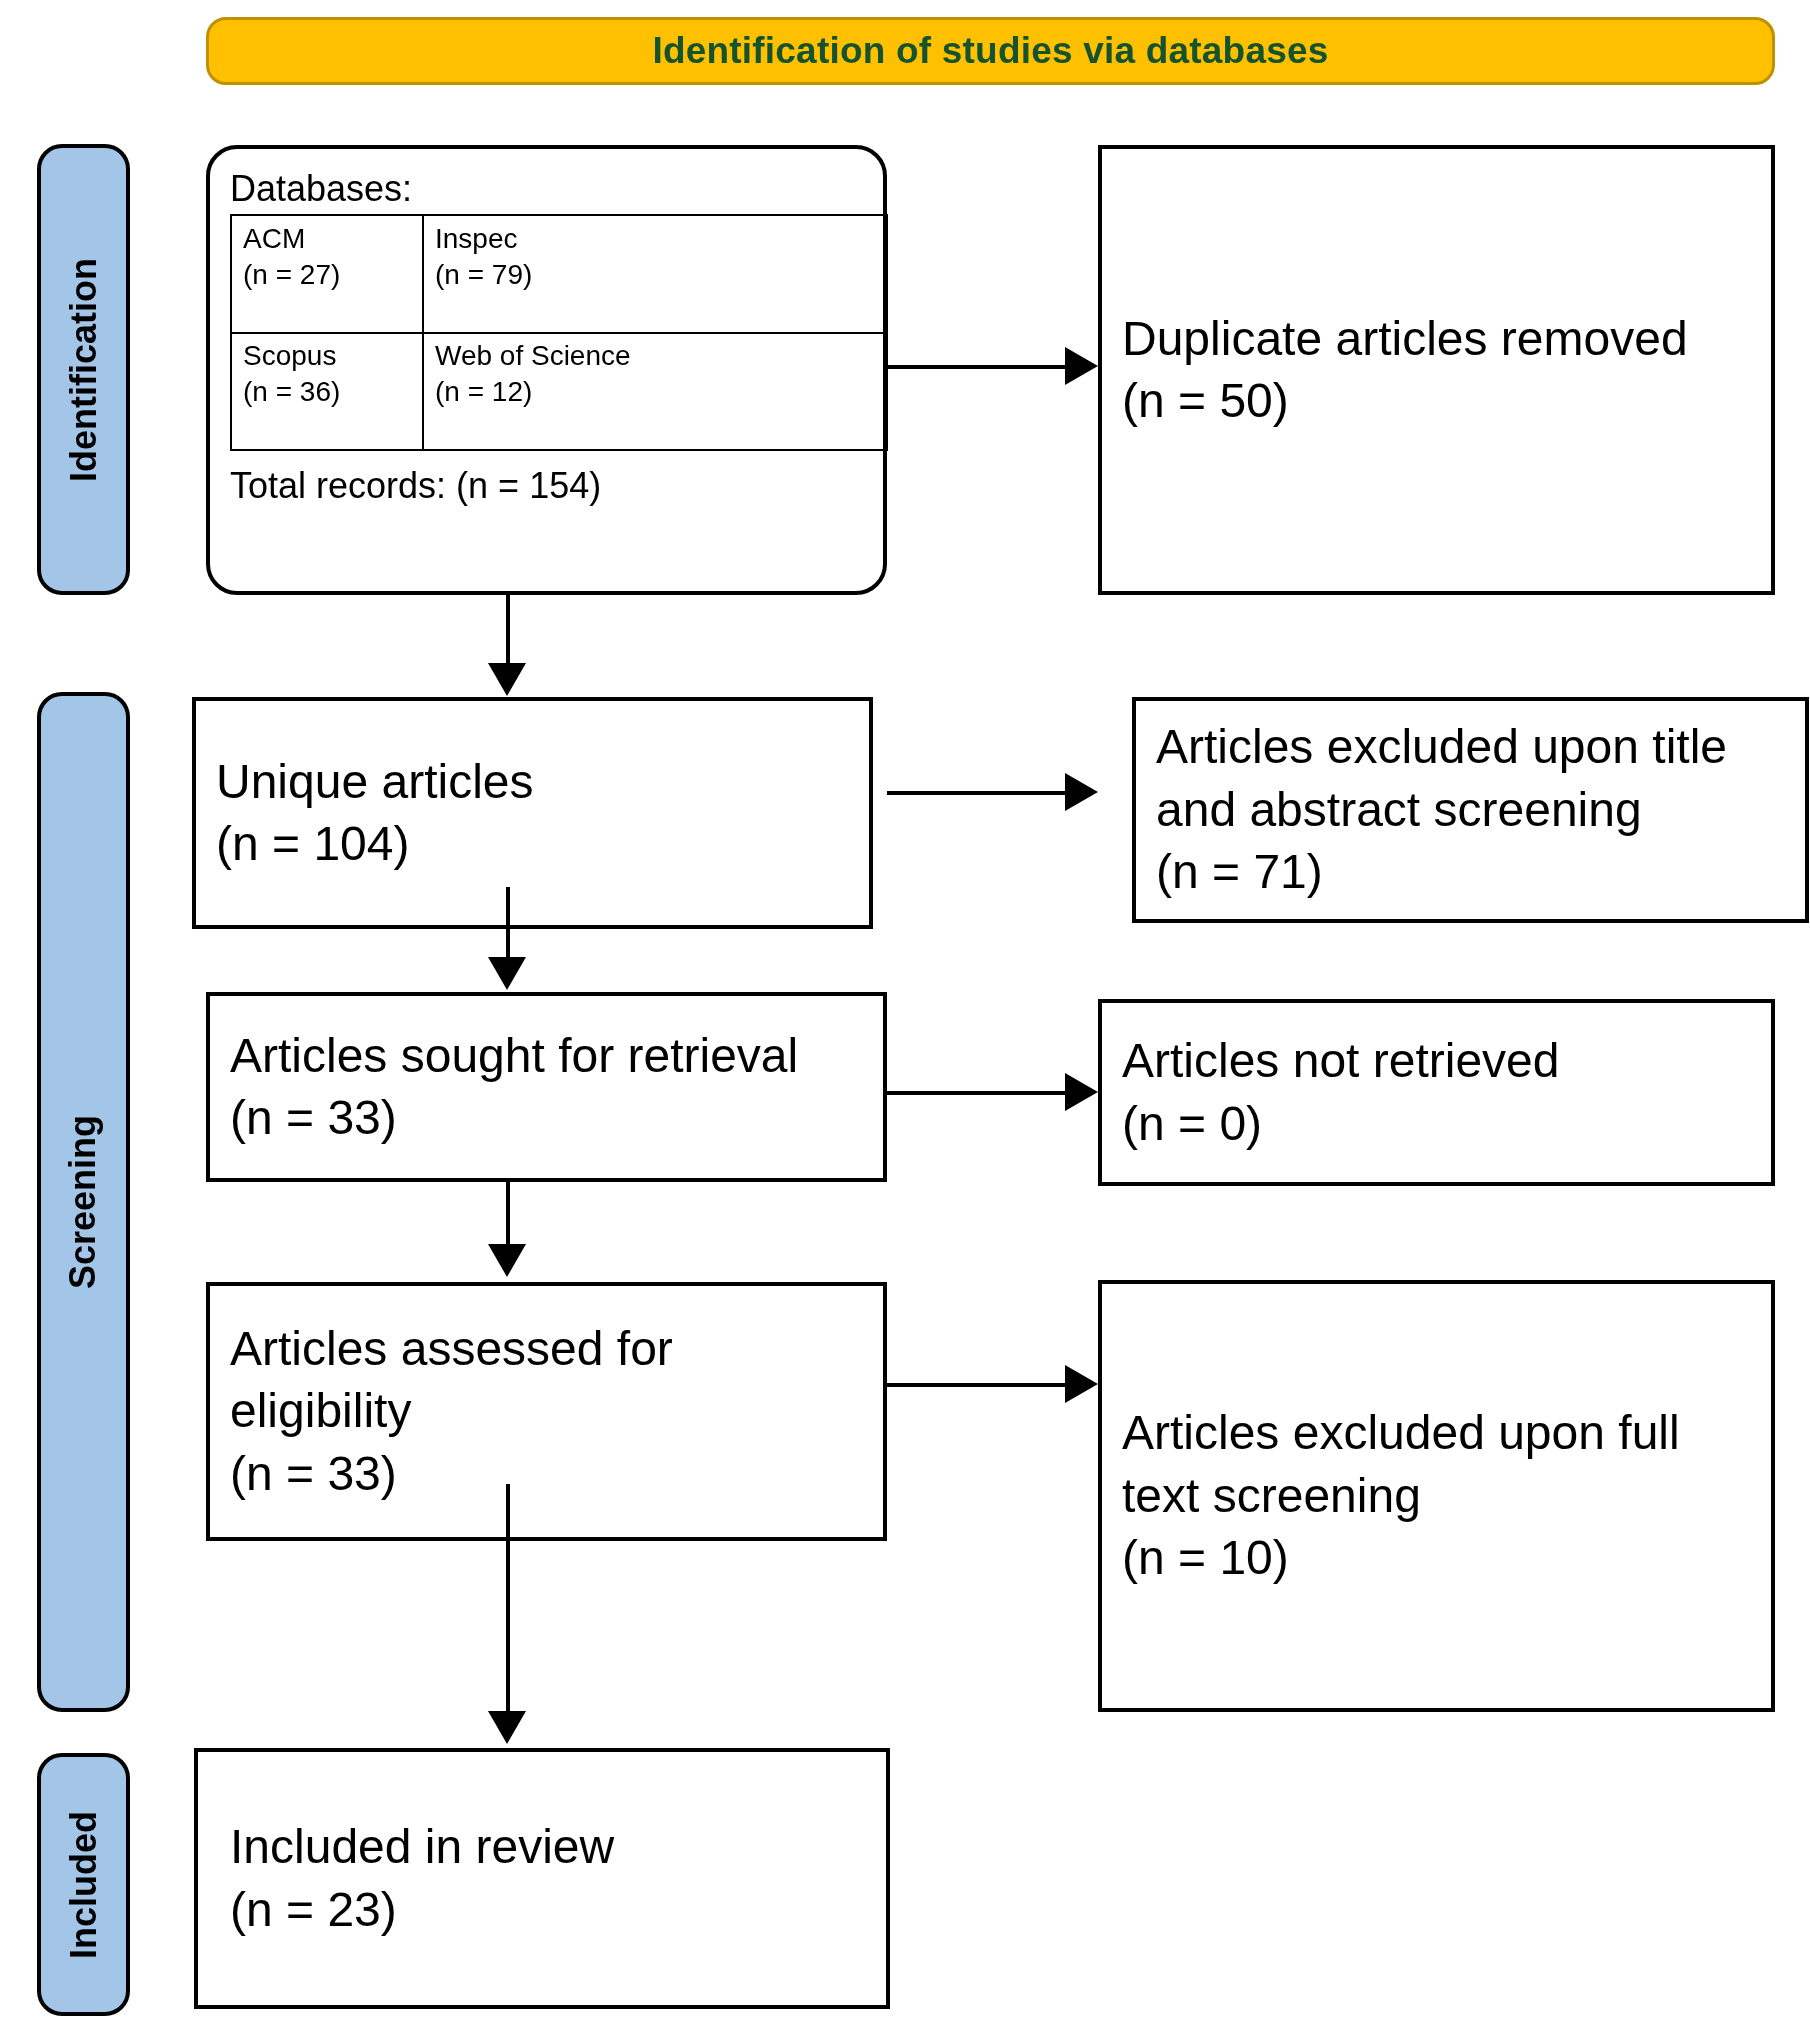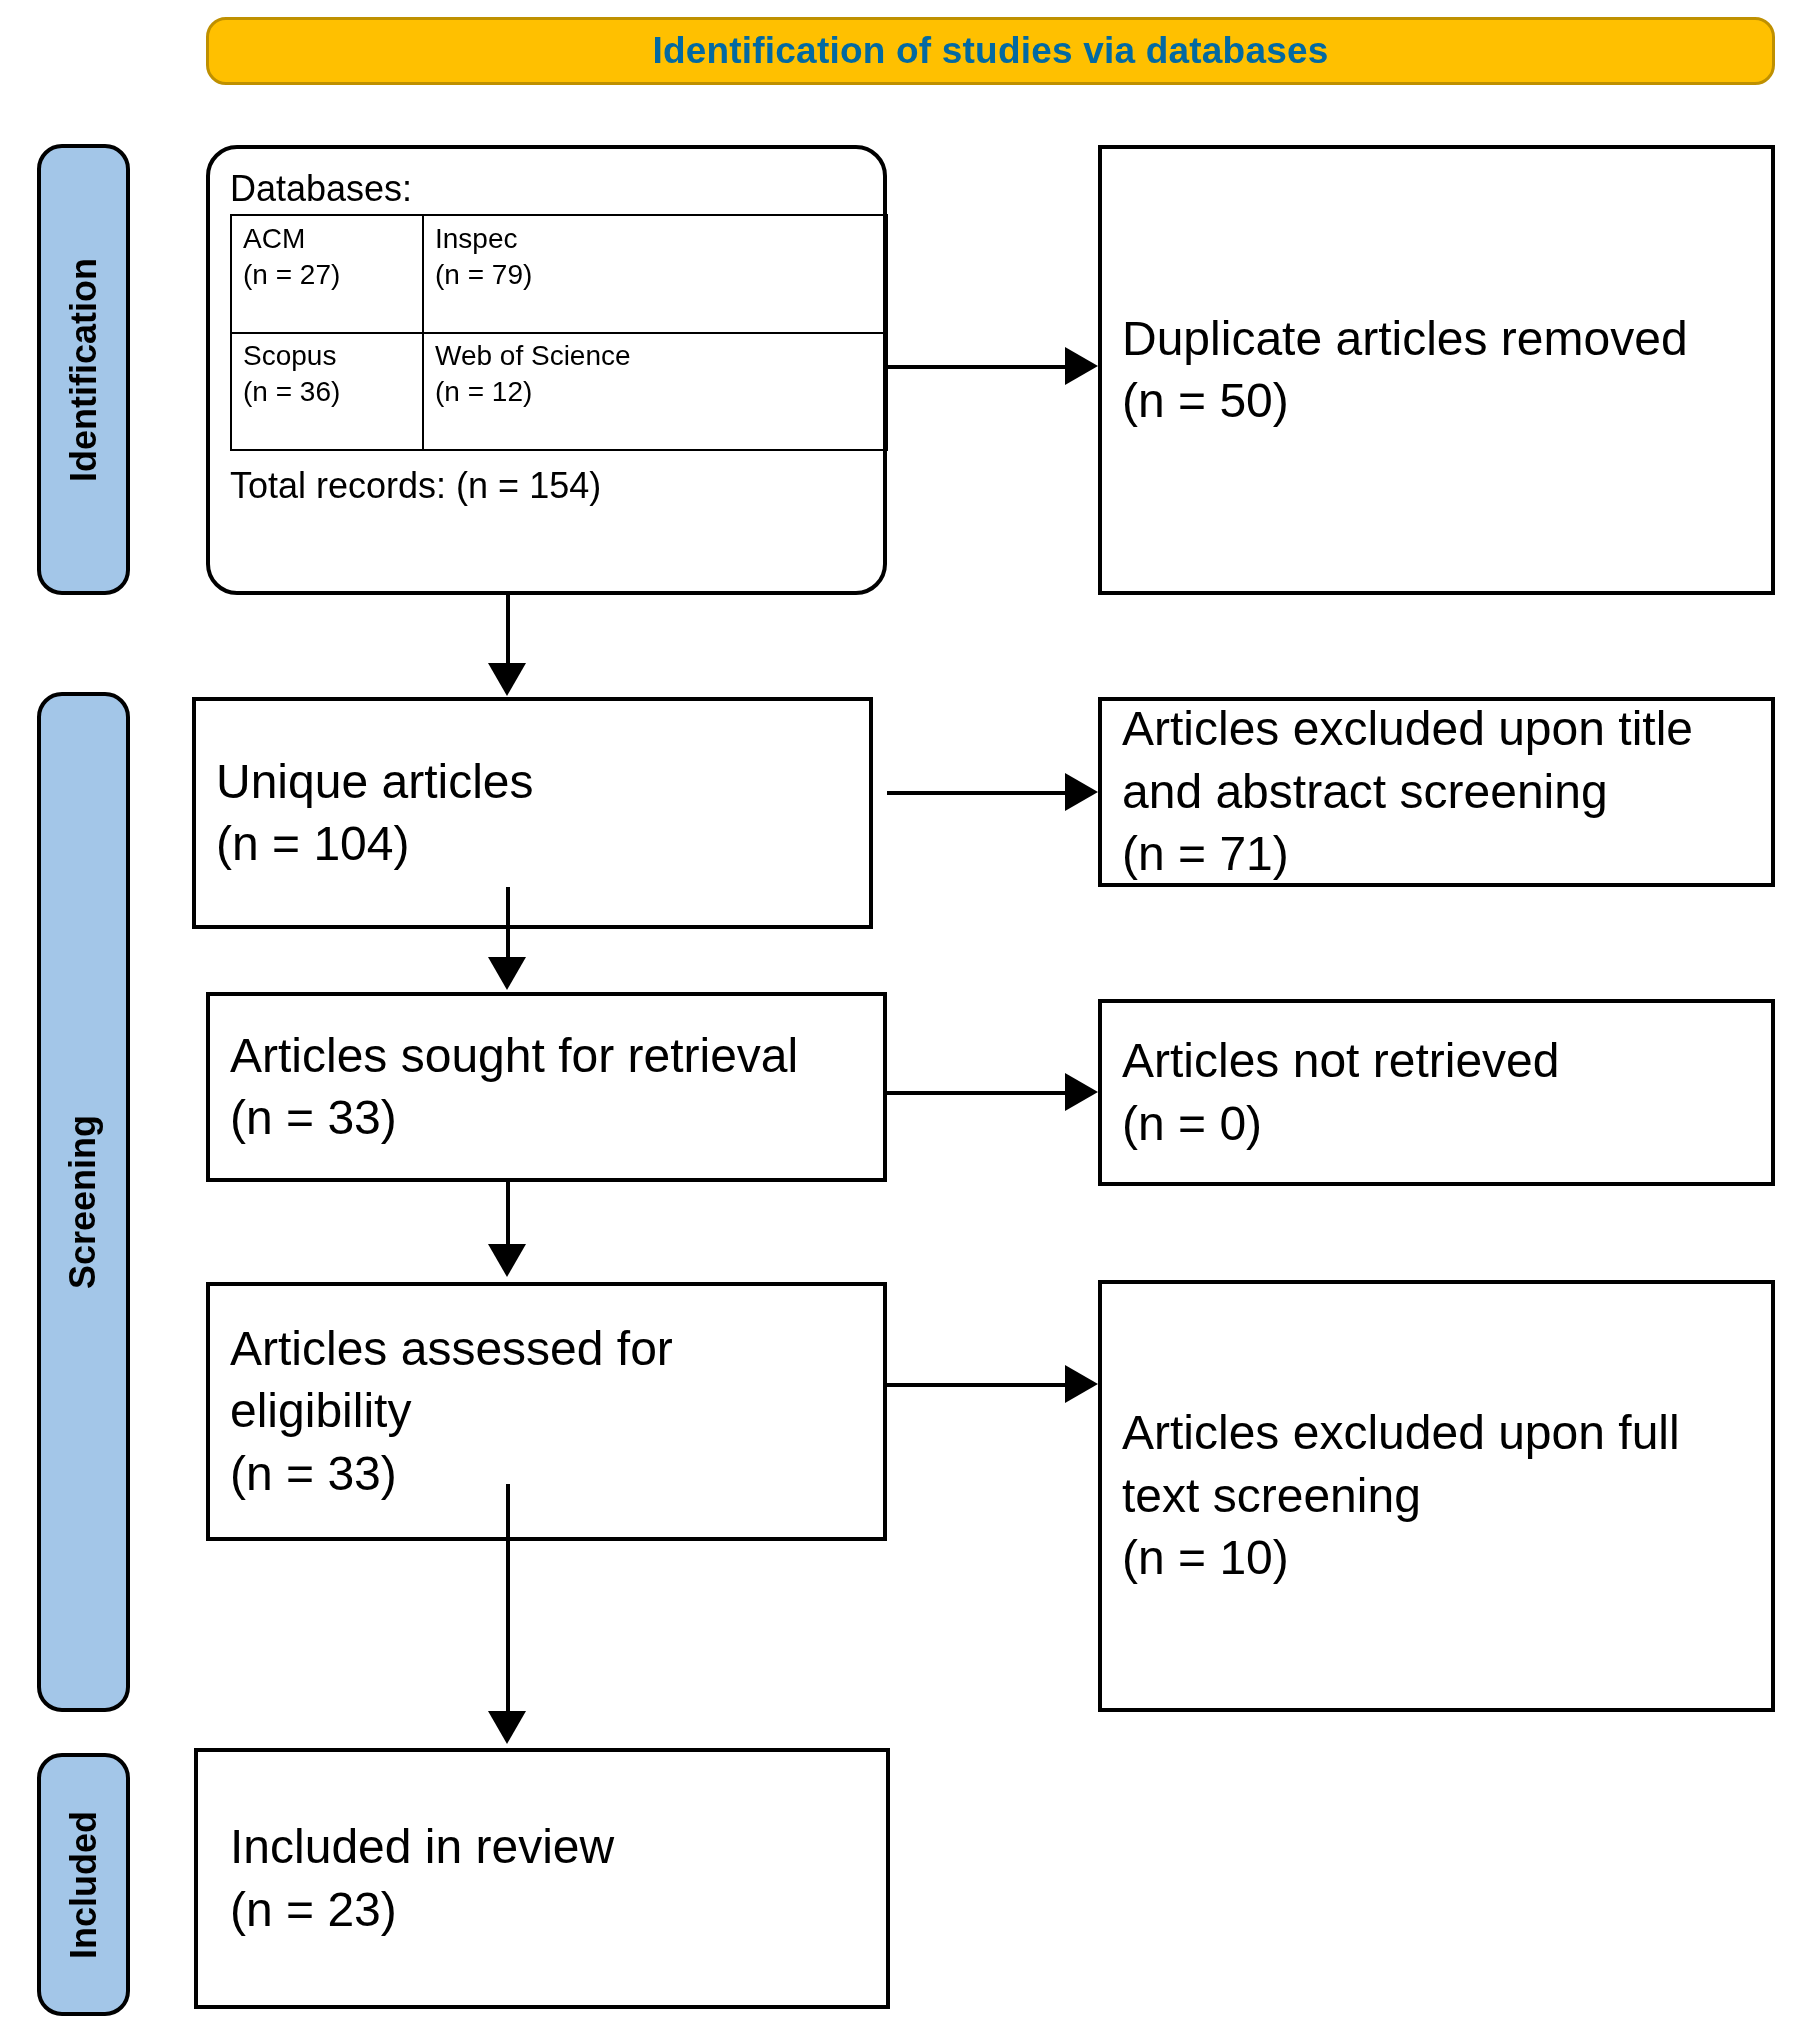--- a/index.html
+++ b/index.html
@@ -25,21 +25,21 @@
     box-sizing: border-box;
     background: #FFC000;
     border: 3.1px solid #BF9000;
     border-radius: 20px;
     display: flex;
     align-items: center;
     justify-content: center;
     font-weight: bold;
     font-size: 37px;
     letter-spacing: 0.2px;
-    color: #0369a1;
+    color: #14532d;
   }
 
   
   .phase-tab {
     position: absolute;
     box-sizing: border-box;
     background: #A3C6E8;
     border: 4.7px solid #000000;
     border-radius: 25px;
     display: flex;
@@ -180,21 +180,21 @@
   <div class="flow-box" style="left:1098px; top:145px; width:677px; height:450px;">
     <div class="body">Duplicate articles removed
 (n = 50)</div>
   </div>
 
   <div class="flow-box" style="left:192px; top:697px; width:681px; height:232px;">
     <div class="body">Unique articles
 (n = 104)</div>
   </div>
 
-  <div class="flow-box" style="left:1098px; top:697px; width:677px; height:190px;">
+  <div class="flow-box" style="left:1132px; top:697px; width:677px; height:226px;">
     <div class="body">Articles excluded upon title and abstract screening
 (n = 71)</div>
   </div>
 
   <div class="flow-box" style="left:206px; top:992px; width:681px; height:190px;">
     <div class="body">Articles sought for retrieval
 (n = 33)</div>
   </div>
 
   <div class="flow-box" style="left:1098px; top:999px; width:677px; height:187px;">

